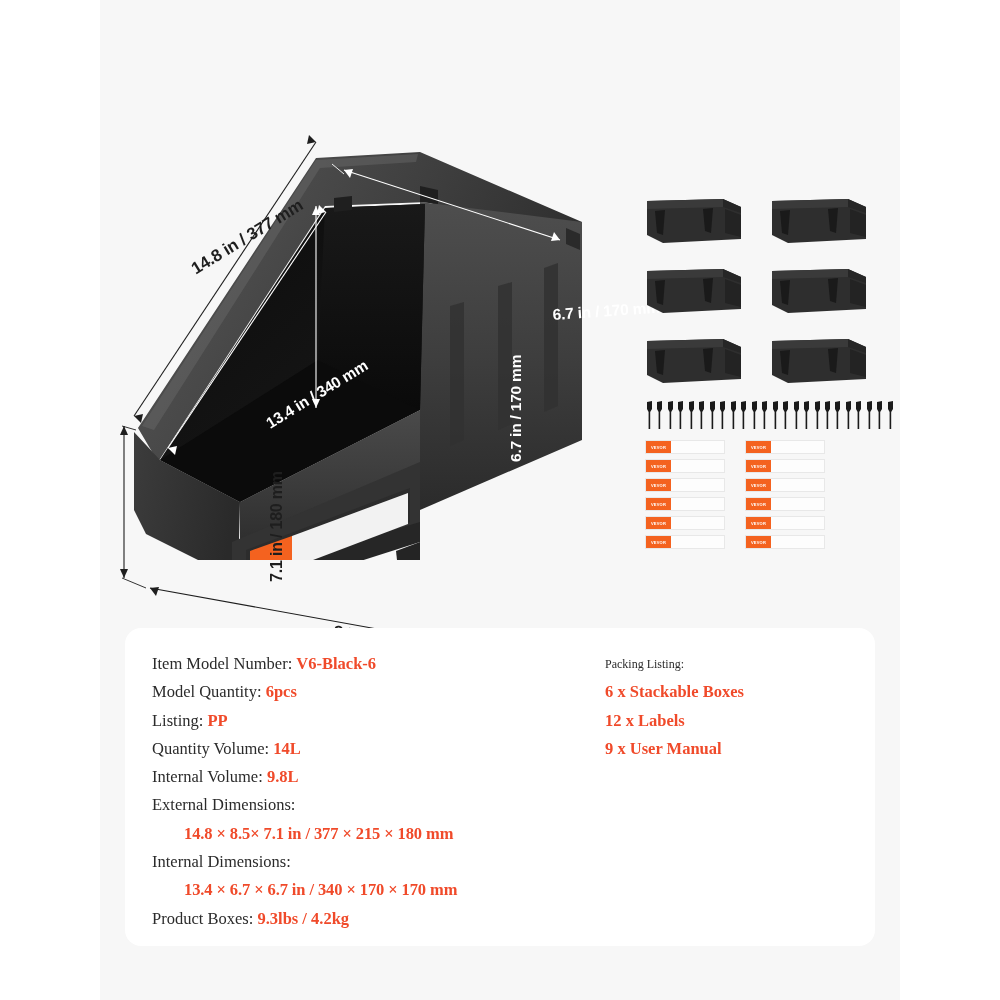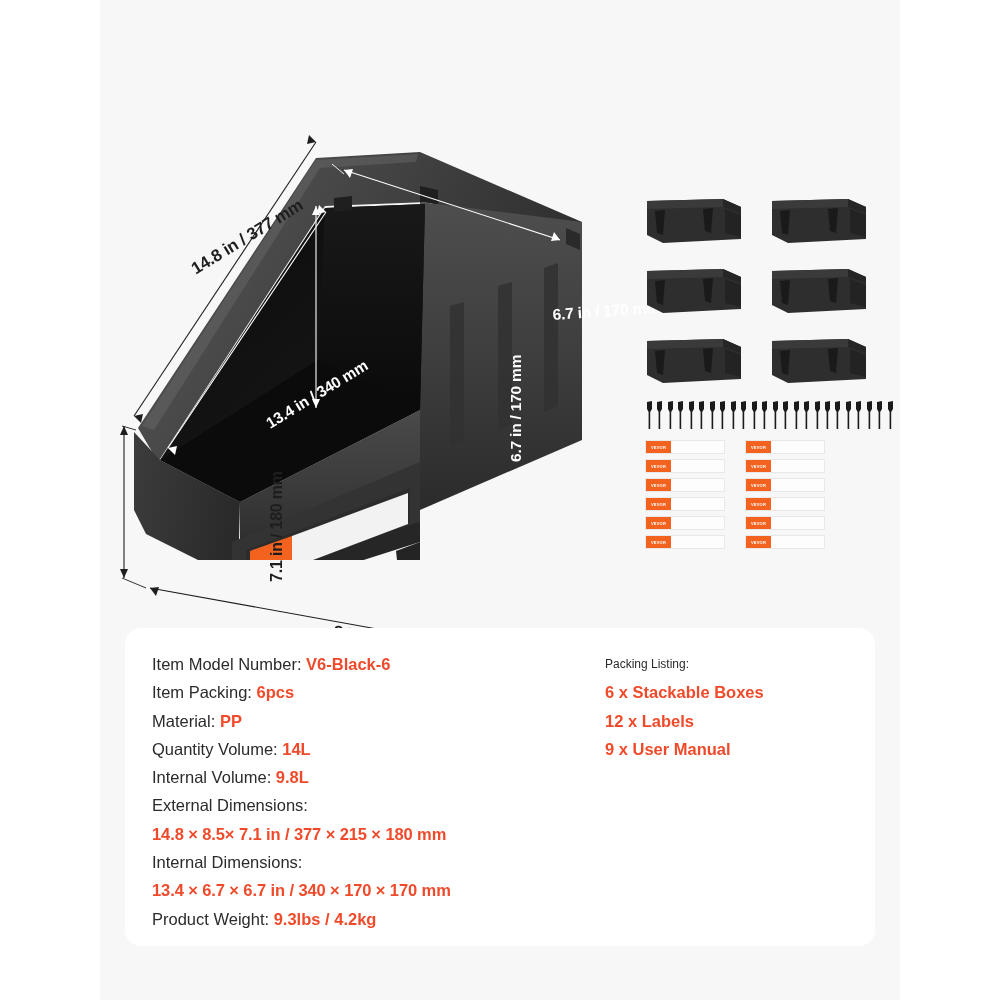--- a/index.html
+++ b/index.html
@@ -167,20 +167,21 @@
     border-radius: 16px;
     box-sizing: border-box;
   }
   #spec-cols {
     position: absolute;
     left: 0; top: 0;
     width: 750px; height: 318px;
     display: flex;
     padding: 22px 0 0 0;
     box-sizing: border-box;
+    font-family: Liberation Serif, serif;
   }
   #spec-left {
     width: 460px;
     padding-left: 27px;
     box-sizing: border-box;
   }
   #spec-right {
     flex: 1;
     padding-left: 20px;
     box-sizing: border-box;
@@ -197,20 +198,21 @@
     color: #f04a2a;
     font-weight: 700;
   }
   .spec-val-line {
     font-size: 16.5px;
     line-height: 28.3px;
     color: #f04a2a;
     font-weight: 700;
     white-space: nowrap;
     letter-spacing: -0.1px;
+    margin-left: 32px;
   }
   .pack-head {
     font-size: 12px;
     line-height: 28.3px;
     color: #2b2b2b;
     font-weight: 400;
     white-space: nowrap;
   }
   .pack-item {
     font-size: 16.5px;
@@ -592,41 +594,41 @@
 
     <div id="spec-card">
       <div id="spec-cols">
 
         <div id="spec-left">
           <div class="spec-line">
             <span>Item Model Number:</span>
             <span class="v">V6-Black-6</span>
           </div>
           <div class="spec-line">
-            <span>Item Packing:</span>
+            <span>Model Quantity:</span>
             <span class="v">6pcs</span>
           </div>
           <div class="spec-line">
-            <span>Material:</span>
+            <span>Listing:</span>
             <span class="v">PP</span>
           </div>
           <div class="spec-line">
             <span>Quantity Volume:</span>
             <span class="v">14L</span>
           </div>
           <div class="spec-line">
             <span>Internal Volume:</span>
             <span class="v">9.8L</span>
           </div>
           <div class="spec-line">External Dimensions:</div>
           <div class="spec-val-line">14.8 × 8.5× 7.1 in / 377 × 215 × 180 mm</div>
           <div class="spec-line">Internal Dimensions:</div>
           <div class="spec-val-line">13.4 × 6.7 × 6.7 in / 340 × 170 × 170 mm</div>
           <div class="spec-line">
-            <span>Product Weight:</span>
+            <span>Product Boxes:</span>
             <span class="v">9.3lbs / 4.2kg</span>
           </div>
         </div>
 
         <div id="spec-right">
           <div class="pack-head">Packing Listing:</div>
           <div class="pack-item">6 x Stackable Boxes</div>
           <div class="pack-item">12 x Labels</div>
           <div class="pack-item">9 x User Manual</div>
         </div>

